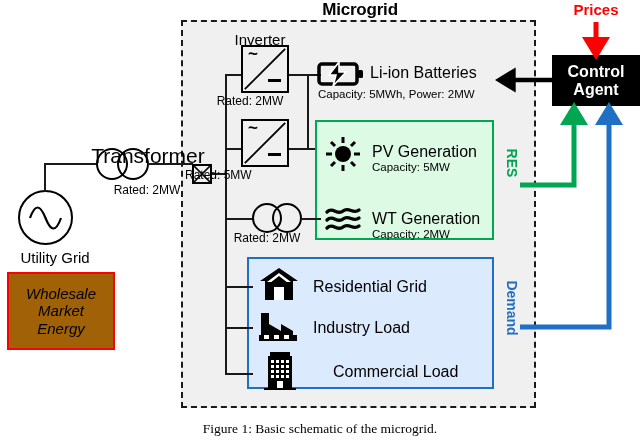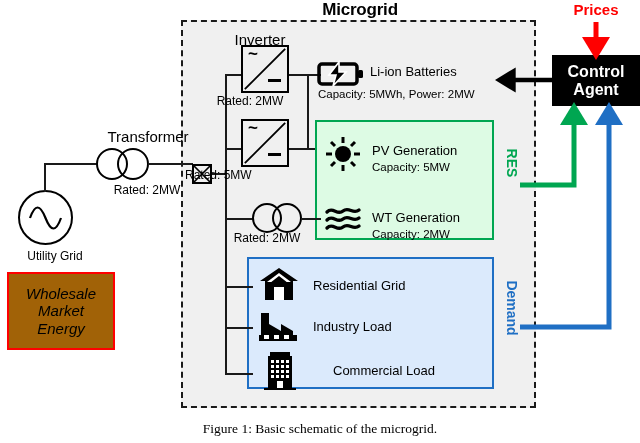--- a/index.html
+++ b/index.html
@@ -44,43 +44,43 @@
     left: 18px; top: 190px;
     width: 55px; height: 55px;
     border: 2px solid #000;
     border-radius: 50%;
     box-sizing: border-box;
   }
   #utility-label {
     left: 0px; top: 249px;
     width: 110px;
     text-align: center;
-    font-size: 12px;
+    font-size: 15px;
   }
   #market-box {
     left: 7px; top: 272px;
     width: 108px; height: 78px;
     background: #a16207;
     border: 2px solid #ff0000;
     box-sizing: border-box;
     display: flex;
     align-items: center;
     justify-content: center;
     text-align: center;
     font-size: 15px;
     font-style: italic;
     line-height: 1.15;
   }
 
   
   #transformer-label {
-    left: 78px; top: 128px;
+    left: 78px; top: 144px;
     width: 140px;
     text-align: center;
-    font-size: 15px;
+    font-size: 21px;
   }
   .xfmr {
     position: absolute;
   }
   .xfmr .c {
     position: absolute;
     border: 2px solid #000;
     border-radius: 50%;
     box-sizing: border-box;
     background: transparent;
@@ -192,21 +192,21 @@
     width: 78px;
     text-align: center;
     font-size: 14px;
     font-weight: bold;
     color: #1f6fc4;
     transform: rotate(90deg);
     transform-origin: center center;
   }
 
   
-  .item-title { font-size: 13px; line-height: 1; }
+  .item-title { font-size: 16px; line-height: 1; }
   .item-sub { font-size: 11.5px; line-height: 1; }
 
   
   #control-agent {
     left: 552px; top: 55px;
     width: 88px; height: 51px;
     background: #000000;
     color: #ffffff;
     display: flex;
     flex-direction: column;

